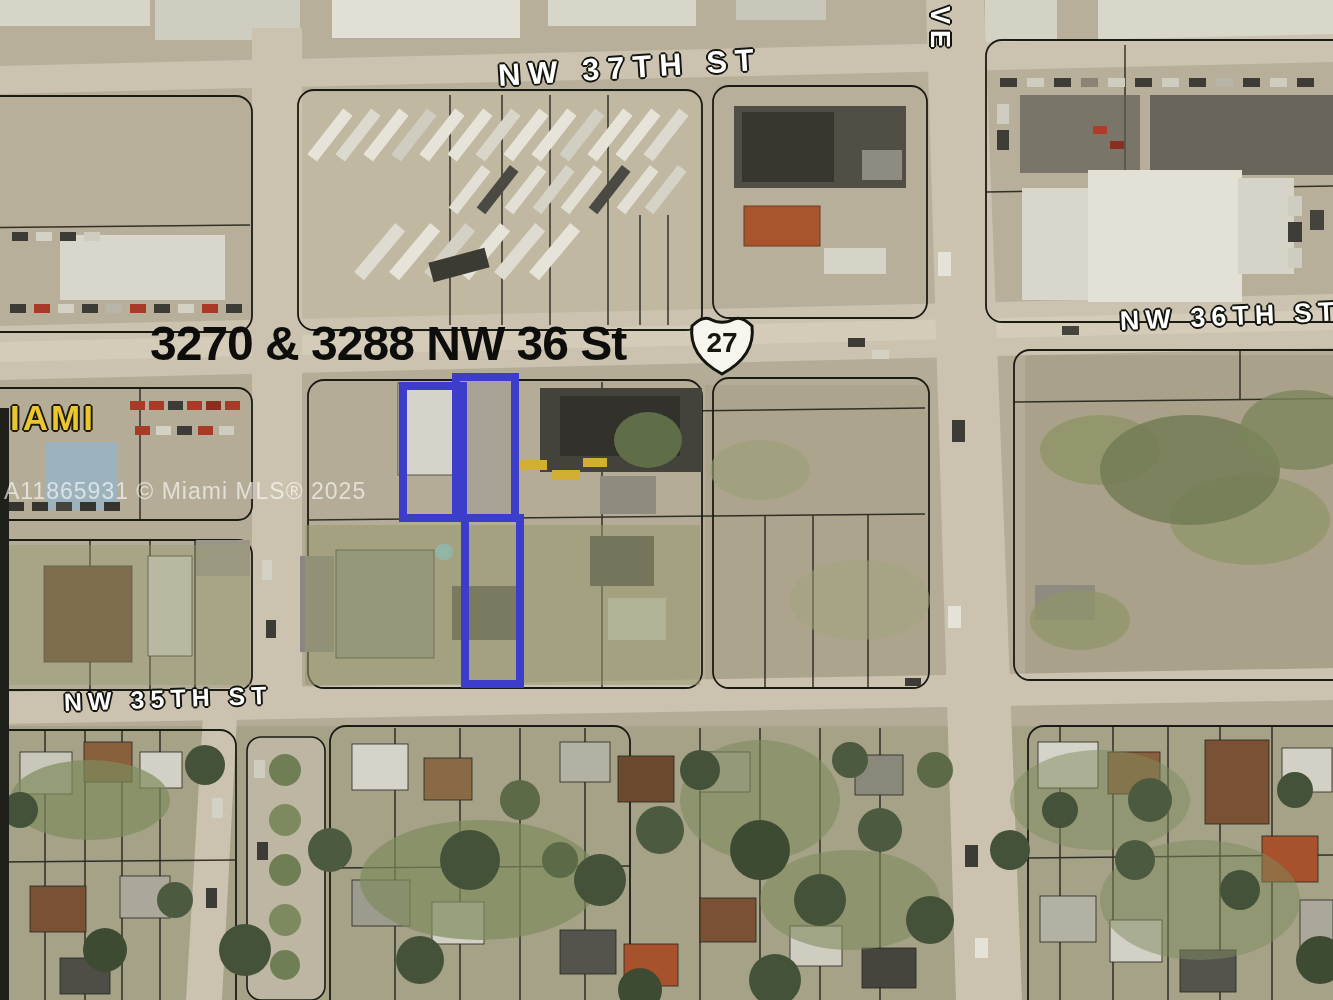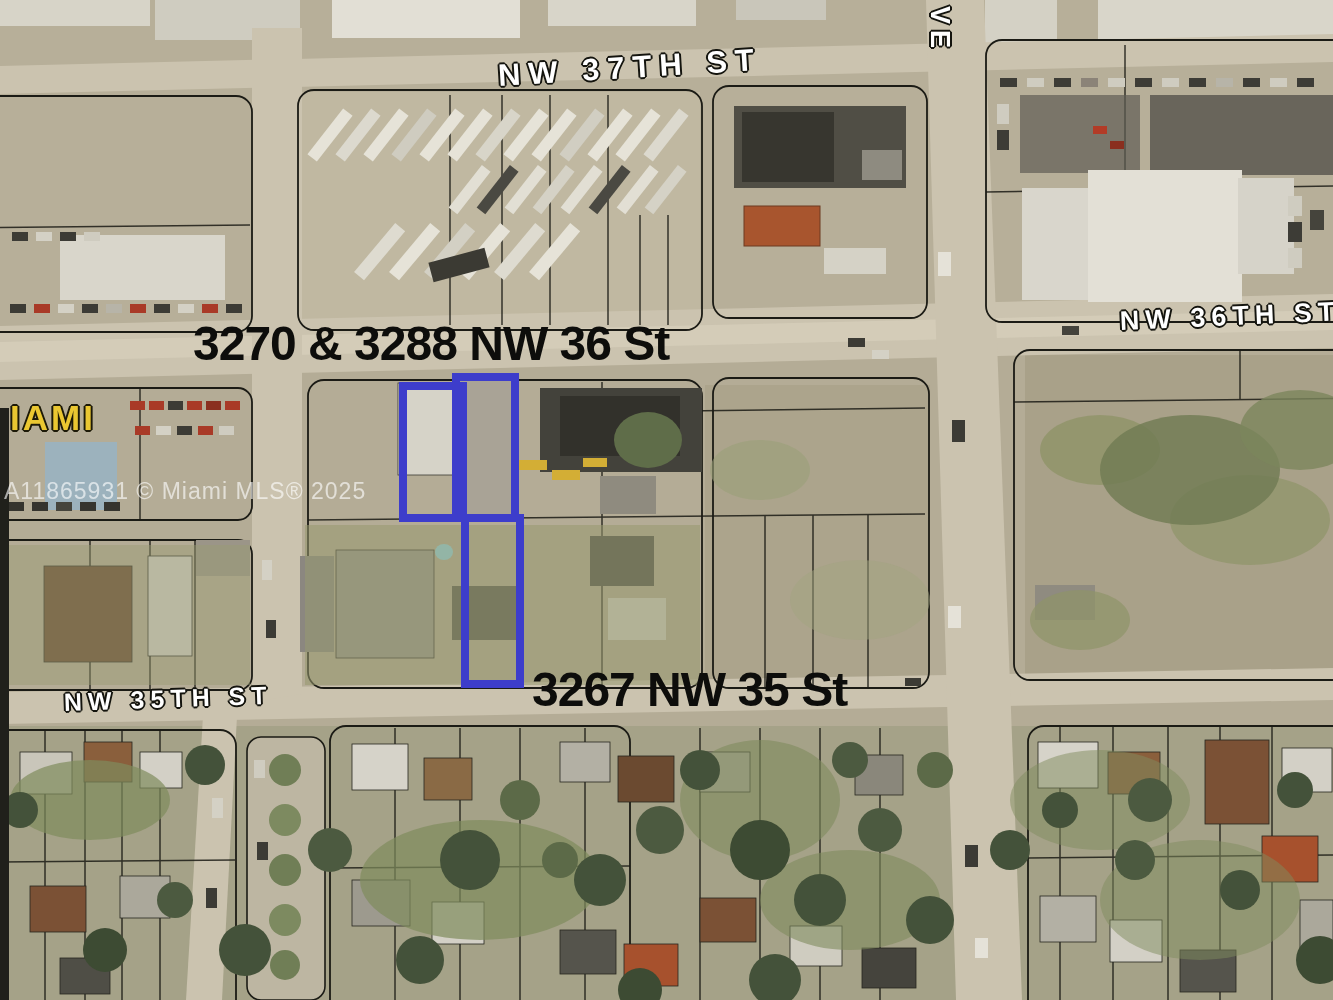--- a/index.html
+++ b/index.html
@@ -12,21 +12,21 @@
   .street-label{
     color:#ffffff;font-weight:bold;
     text-shadow:-2px 0 0 #14140e,2px 0 0 #14140e,0 -2px 0 #14140e,0 2px 0 #14140e,
       -1px -1px 0 #14140e,1px -1px 0 #14140e,-1px 1px 0 #14140e,1px 1px 0 #14140e;
   }
   .lbl-37{left:498px;top:60px;font-size:31px;letter-spacing:8px;transform:rotate(-3.5deg);transform-origin:left center;}
   .lbl-36{left:1120px;top:308px;font-size:27px;letter-spacing:6px;transform:rotate(-2.5deg);transform-origin:left center;}
   .lbl-35{left:64px;top:690px;font-size:25px;letter-spacing:6px;transform:rotate(-2deg);transform-origin:left center;}
   .lbl-ave{left:926px;top:6px;font-size:27px;letter-spacing:6px;writing-mode:vertical-rl;}
   .addr-label{color:#0d0d0b;font-weight:800;font-size:48px;letter-spacing:-1px;}
-  .lbl-n{left:150px;top:320px;margin-left:43px;}
+  .lbl-n{left:150px;top:320px;}
   .lbl-s{left:532px;top:666px;}
   .lbl-city{
     left:10px;top:400px;font-size:35px;font-weight:800;letter-spacing:3px;color:#eac731;
     text-shadow:-2px 0 0 #1d1a08,2px 0 0 #1d1a08,0 -2px 0 #1d1a08,0 2px 0 #1d1a08,
       -1px -1px 0 #1d1a08,1px -1px 0 #1d1a08,-1px 1px 0 #1d1a08,1px 1px 0 #1d1a08;
   }
   .watermark{left:4px;top:480px;font-size:23px;color:rgba(255,255,255,0.62);letter-spacing:1px;font-weight:400;}
   .shield{position:absolute;left:684px;top:310px;width:76px;height:72px;}
   .shield text{font-family:"Liberation Sans",sans-serif;font-weight:bold;font-size:28px;fill:#17170f;}
 </style>
@@ -347,23 +347,28 @@
 
   <rect x="0" y="408" width="9" height="592" fill="#20201b"></rect>
 
   <g fill="none" stroke="#3d3dcb" stroke-width="8" stroke-linejoin="miter">
     <rect x="403" y="386" width="60" height="132"></rect>
     <rect x="456" y="377" width="59" height="141"></rect>
     <rect x="465" y="518" width="55" height="166"></rect>
   </g>
 </svg>
 
+<div class="shield">
+  <svg viewBox="0 0 76 72" width="76" height="72">
+    <path d="M8,16 C16,8 22,6 28,10 C33,13 43,13 48,10 C54,6 60,8 68,16 C70,32 64,50 38,64 C12,50 6,32 8,16 Z" fill="#f7f5ee" stroke="#15150f" stroke-width="3"></path>
+    <text x="38" y="42" text-anchor="middle">27</text>
+  </svg>
+</div>
 
 <div class="label street-label lbl-37">NW 37TH ST</div>
 <div class="label street-label lbl-36">NW 36TH ST</div>
 <div class="label street-label lbl-35">NW 35TH ST</div>
 <div class="label street-label lbl-ave">VE</div>
 <div class="label addr-label lbl-n">3270 &amp; 3288 NW 36 St</div>
-<div class="label addr-label lbl-s">3267 NW 35 St</div>
 <div class="label lbl-city">IAMI</div>
 <div class="label watermark">A11865931 © Miami MLS® 2025</div>
 
 </div>
 
 </body></html>

